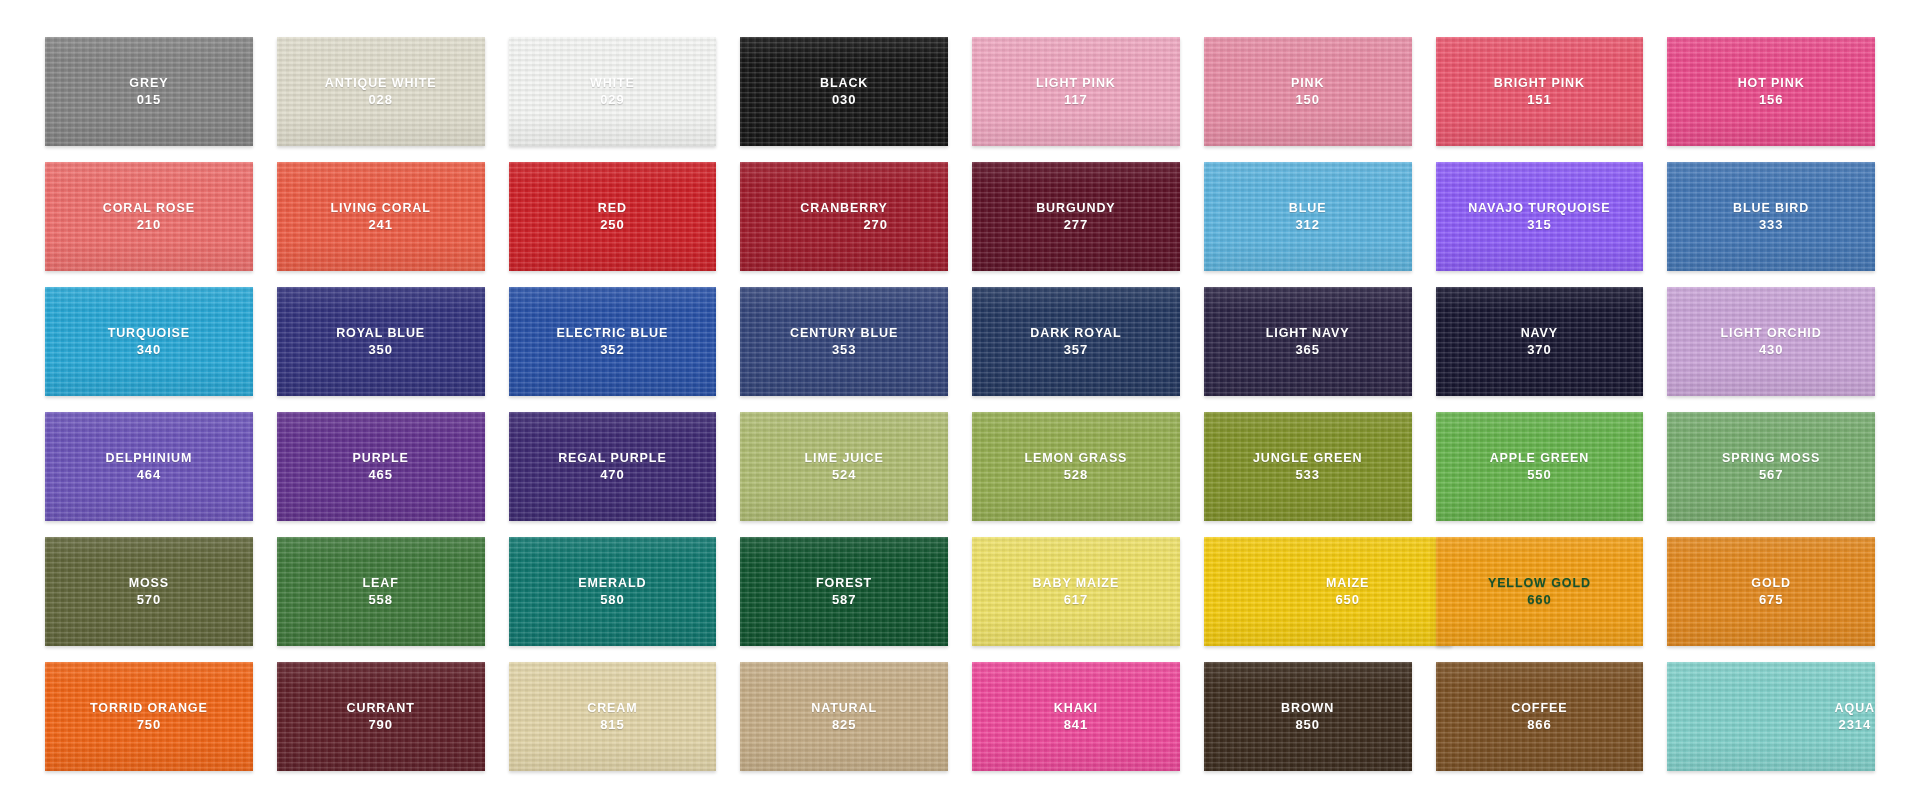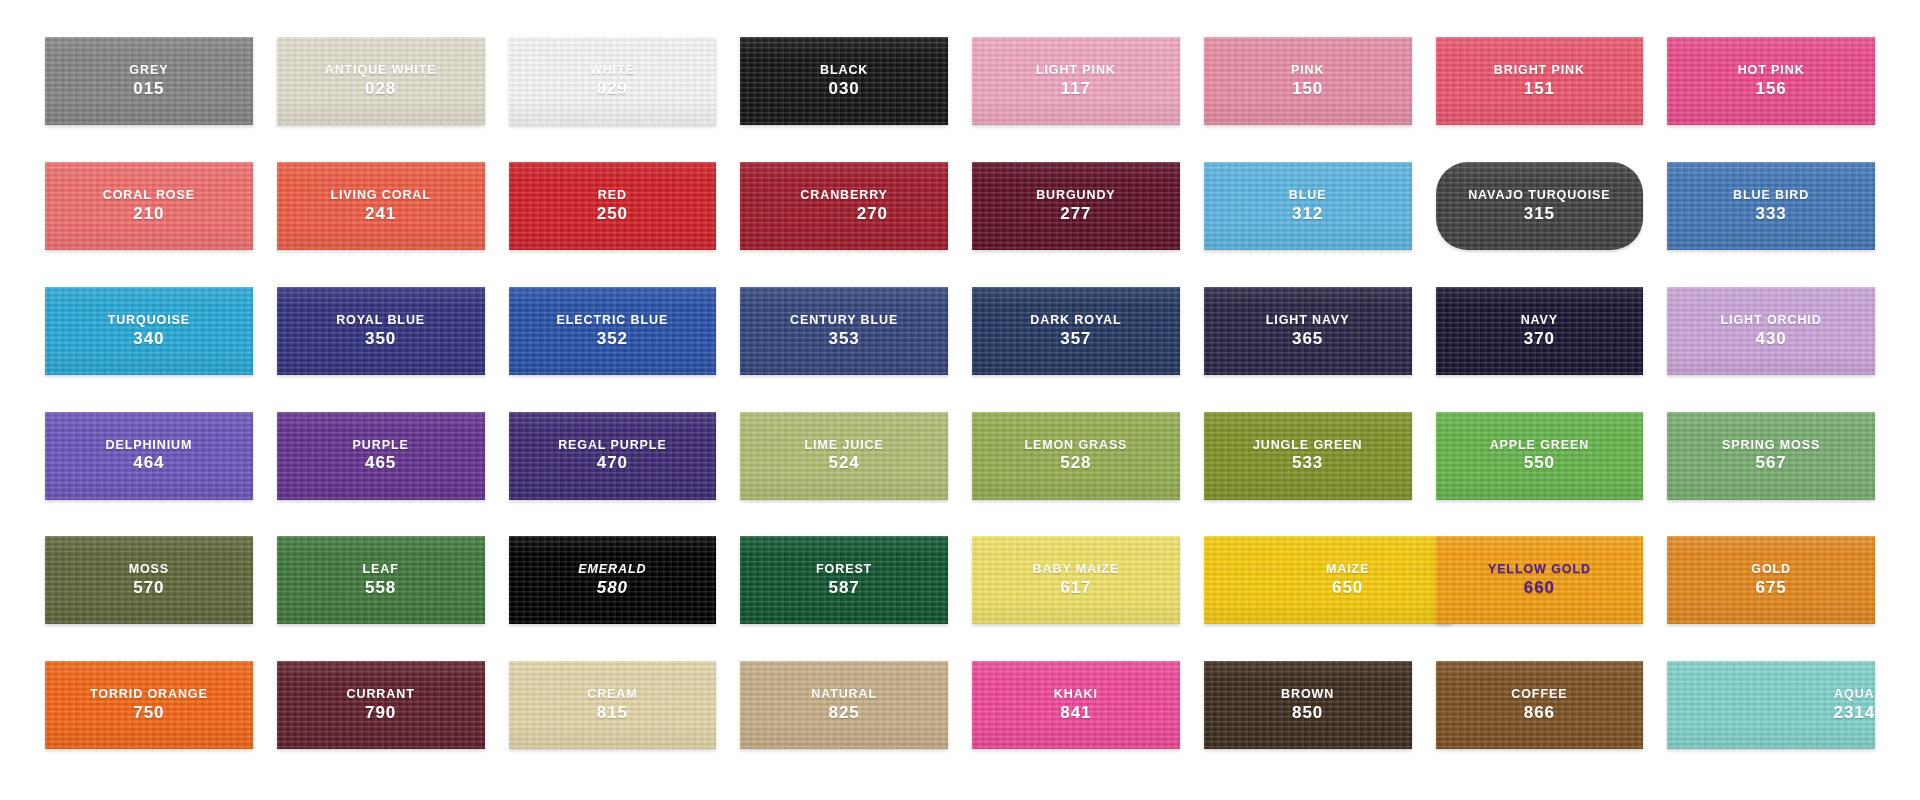--- a/index.html
+++ b/index.html
@@ -24,21 +24,21 @@
     grid-template-columns: repeat(8, 1fr);
     grid-template-rows: repeat(6, 1fr);
     column-gap: 24px;
     row-gap: 16px;
     align-content: start;
   }
 
   .swatch {
     position: relative;
     width: 100%;
-    height: 88px;
+    height: 109px;
     overflow: hidden;
     display: flex;
     flex-direction: column;
     align-items: center;
     justify-content: center;
     box-shadow: 0 2px 3px rgba(0,0,0,0.16);
     isolation: isolate;
   }
 
   
@@ -101,21 +101,21 @@
     display: block;
     font-size: 12.5px;
     font-weight: bold;
     letter-spacing: 0.9px;
     text-transform: uppercase;
     white-space: nowrap;
   }
 
   .swatch-code {
     display: block;
-    font-size: 17px;
+    font-size: 13px;
     font-weight: bold;
     letter-spacing: 0.9px;
     margin-top: 1px;
   }
 </style>
 </head>
 <body style="background: rgb(255, 255, 255);">
 
 <div id="swatch-grid" style="background: rgb(255, 255, 255);">
     <div class="swatch" style="background-color: rgb(131, 131, 131);">
@@ -195,21 +195,21 @@
         <span class="swatch-name">BURGUNDY</span>
         <span class="swatch-code">277</span>
       </div>
     </div>
     <div class="swatch" style="background-color: rgb(92, 179, 221);">
       <div class="swatch-text" style="color: rgb(255, 255, 255);">
         <span class="swatch-name">BLUE</span>
         <span class="swatch-code">312</span>
       </div>
     </div>
-    <div class="swatch" style="background-color: #404040; border-radius: 32px;">
+    <div class="swatch" style="background-color: #8b5cf6;">
       <div class="swatch-text" style="color: rgb(255, 255, 255);">
         <span class="swatch-name">NAVAJO TURQUOISE</span>
         <span class="swatch-code">315</span>
       </div>
     </div>
     <div class="swatch" style="background-color: rgb(67, 118, 180);">
       <div class="swatch-text" style="color: rgb(255, 255, 255);">
         <span class="swatch-name">BLUE BIRD</span>
         <span class="swatch-code">333</span>
       </div>
@@ -315,21 +315,21 @@
         <span class="swatch-name">MOSS</span>
         <span class="swatch-code">570</span>
       </div>
     </div>
     <div class="swatch" style="background-color: rgb(62, 119, 58);">
       <div class="swatch-text" style="color: rgb(255, 255, 255);">
         <span class="swatch-name">LEAF</span>
         <span class="swatch-code">558</span>
       </div>
     </div>
-    <div class="swatch" style="background-color: #000000; font-style: italic;">
+    <div class="swatch" style="background-color: #0f766e;">
       <div class="swatch-text" style="color: rgb(255, 255, 255);">
         <span class="swatch-name">EMERALD</span>
         <span class="swatch-code">580</span>
       </div>
     </div>
     <div class="swatch" style="background-color: rgb(16, 84, 46);">
       <div class="swatch-text" style="color: rgb(255, 255, 255);">
         <span class="swatch-name">FOREST</span>
         <span class="swatch-code">587</span>
       </div>
@@ -340,21 +340,21 @@
         <span class="swatch-code">617</span>
       </div>
     </div>
     <div class="swatch" style="background-color: rgb(242, 201, 13); padding-left: 40px;">
       <div class="swatch-text" style="color: rgb(255, 255, 255);">
         <span class="swatch-name">MAIZE</span>
         <span class="swatch-code">650</span>
       </div>
     </div>
     <div class="swatch" style="background-color: rgb(240, 157, 19);">
-      <div class="swatch-text" style="color: #4c1d95;">
+      <div class="swatch-text" style="color: #14532d;">
         <span class="swatch-name">YELLOW GOLD</span>
         <span class="swatch-code">660</span>
       </div>
     </div>
     <div class="swatch" style="background-color: rgb(224, 135, 30);">
       <div class="swatch-text" style="color: rgb(255, 255, 255);">
         <span class="swatch-name">GOLD</span>
         <span class="swatch-code">675</span>
       </div>
     </div>

